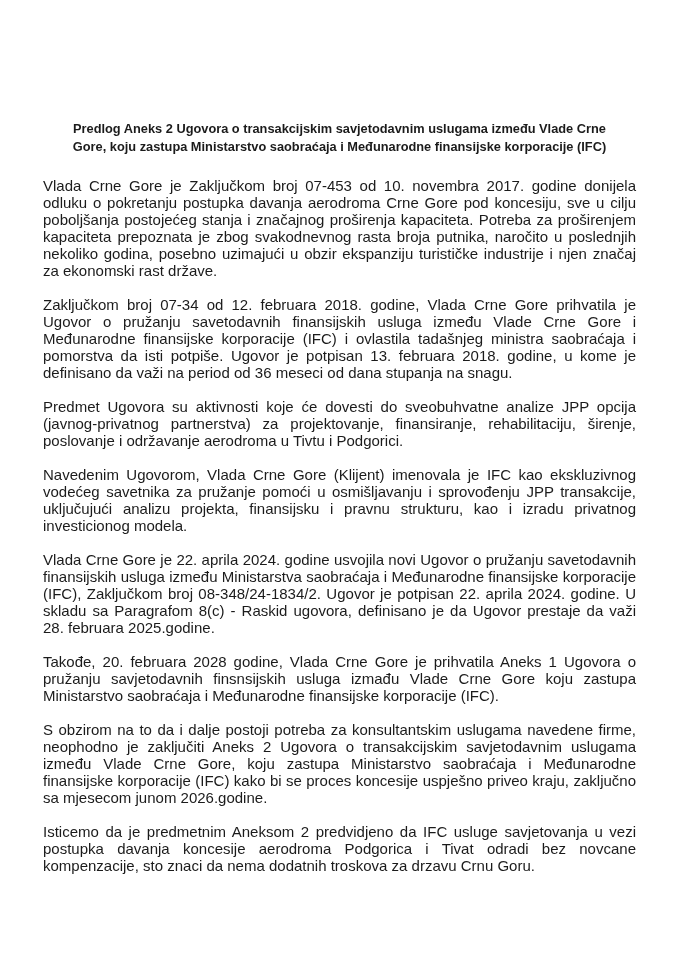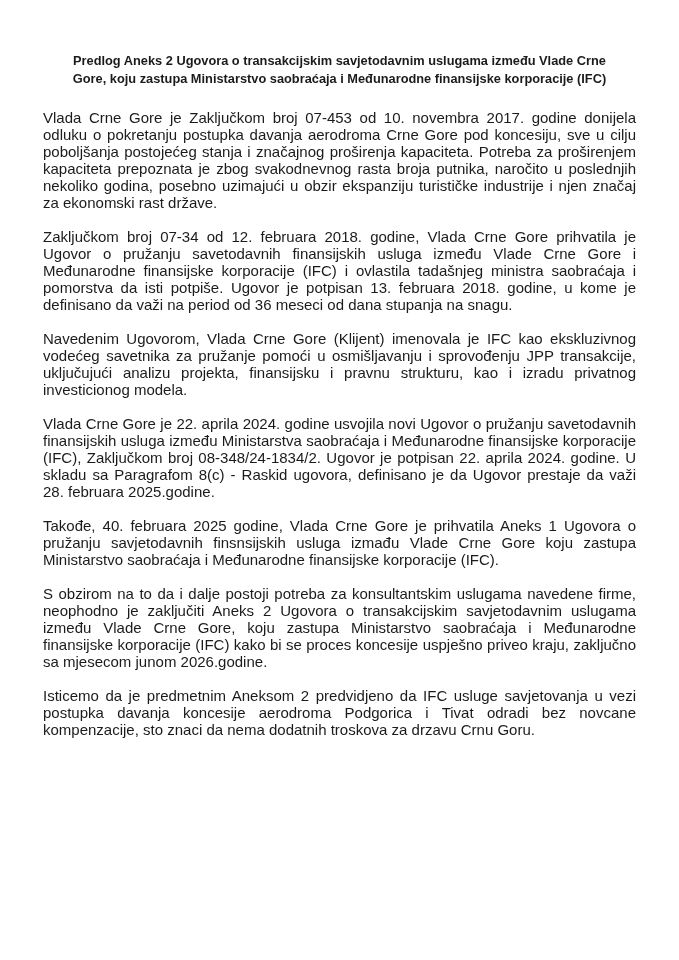--- a/index.html
+++ b/index.html
@@ -8,21 +8,21 @@
     padding: 0;
     background: #ffffff;
   }
   .page {
     position: relative;
     width: 679px;
     height: 960px;
     margin: 0 auto;
     background: #ffffff;
     box-sizing: border-box;
-    padding: 52px 43px 0 43px;
+    padding: 120px 43px 0 43px;
     font-family: "Liberation Sans", "DejaVu Sans", sans-serif;
     color: #1b1b1b;
     overflow: hidden;
   }
   .doc-title {
     font-size: 12.8px;
     font-weight: bold;
     text-align: center;
     line-height: 18px;
     margin: 0 0 21px 0;
@@ -43,23 +43,24 @@
 </head>
 <body>
 
 <div class="page">
   <h1 class="doc-title">Predlog Aneks 2 Ugovora o transakcijskim savjetodavnim uslugama između Vlade Crne Gore, koju zastupa Ministarstvo saobraćaja i Međunarodne finansijske korporacije (IFC)</h1>
 
   <p class="doc-para">Vlada Crne Gore je Zaključkom broj 07-453 od 10. novembra 2017. godine donijela odluku o pokretanju postupka davanja aerodroma Crne Gore pod koncesiju, sve u cilju poboljšanja postojećeg stanja i značajnog proširenja kapaciteta. Potreba za proširenjem kapaciteta prepoznata je zbog svakodnevnog rasta broja putnika, naročito u poslednjih nekoliko godina, posebno uzimajući u obzir ekspanziju turističke industrije i njen značaj za ekonomski rast države.</p>
 
   <p class="doc-para">Zaključkom broj 07-34 od 12. februara 2018. godine, Vlada Crne Gore prihvatila je Ugovor o pružanju savetodavnih finansijskih usluga između Vlade Crne Gore i Međunarodne finansijske korporacije (IFC) i ovlastila tadašnjeg ministra saobraćaja i pomorstva da isti potpiše. Ugovor je potpisan 13. februara 2018. godine, u kome je definisano da važi na period od 36 meseci od dana stupanja na snagu.</p>
 
+  <p class="doc-para">Predmet Ugovora su aktivnosti koje će dovesti do sveobuhvatne analize JPP opcija (javnog-privatnog partnerstva) za projektovanje, finansiranje, rehabilitaciju, širenje, poslovanje i održavanje aerodroma u Tivtu i Podgorici.</p>
 
   <p class="doc-para">Navedenim Ugovorom, Vlada Crne Gore (Klijent) imenovala je IFC kao ekskluzivnog vodećeg savetnika za pružanje pomoći u osmišljavanju i sprovođenju JPP transakcije, uključujući analizu projekta, finansijsku i pravnu strukturu, kao i izradu privatnog investicionog modela.</p>
 
   <p class="doc-para">Vlada Crne Gore je 22. aprila 2024. godine usvojila novi Ugovor o pružanju savetodavnih finansijskih usluga između Ministarstva saobraćaja i Međunarodne finansijske korporacije (IFC), Zaključkom broj 08-348/24-1834/2. Ugovor je potpisan 22. aprila 2024. godine. U skladu sa Paragrafom 8(c) - Raskid ugovora, definisano je da Ugovor prestaje da važi 28. februara 2025.godine.</p>
 
-  <p class="doc-para">Takođe, 40. februara 2025 godine, Vlada Crne Gore je prihvatila Aneks 1 Ugovora o pružanju savjetodavnih finsnsijskih usluga izmađu Vlade Crne Gore koju zastupa Ministarstvo saobraćaja i Međunarodne finansijske korporacije (IFC).</p>
+  <p class="doc-para">Takođe, 20. februara 2028 godine, Vlada Crne Gore je prihvatila Aneks 1 Ugovora o pružanju savjetodavnih finsnsijskih usluga izmađu Vlade Crne Gore koju zastupa Ministarstvo saobraćaja i Međunarodne finansijske korporacije (IFC).</p>
 
   <p class="doc-para">S obzirom na to da i dalje postoji potreba za konsultantskim uslugama navedene firme, neophodno je zaključiti Aneks 2 Ugovora o transakcijskim savjetodavnim uslugama između Vlade Crne Gore, koju zastupa Ministarstvo saobraćaja i Međunarodne finansijske korporacije (IFC) kako bi se proces koncesije uspješno priveo kraju, zaključno sa mjesecom junom 2026.godine.</p>
 
   <p class="doc-para">Isticemo da je predmetnim Aneksom 2 predvidjeno da IFC usluge savjetovanja u vezi postupka davanja koncesije aerodroma Podgorica i Tivat odradi bez novcane kompenzacije, sto znaci da nema dodatnih troskova za drzavu Crnu Goru.</p>
 </div>
 
 </body></html>

